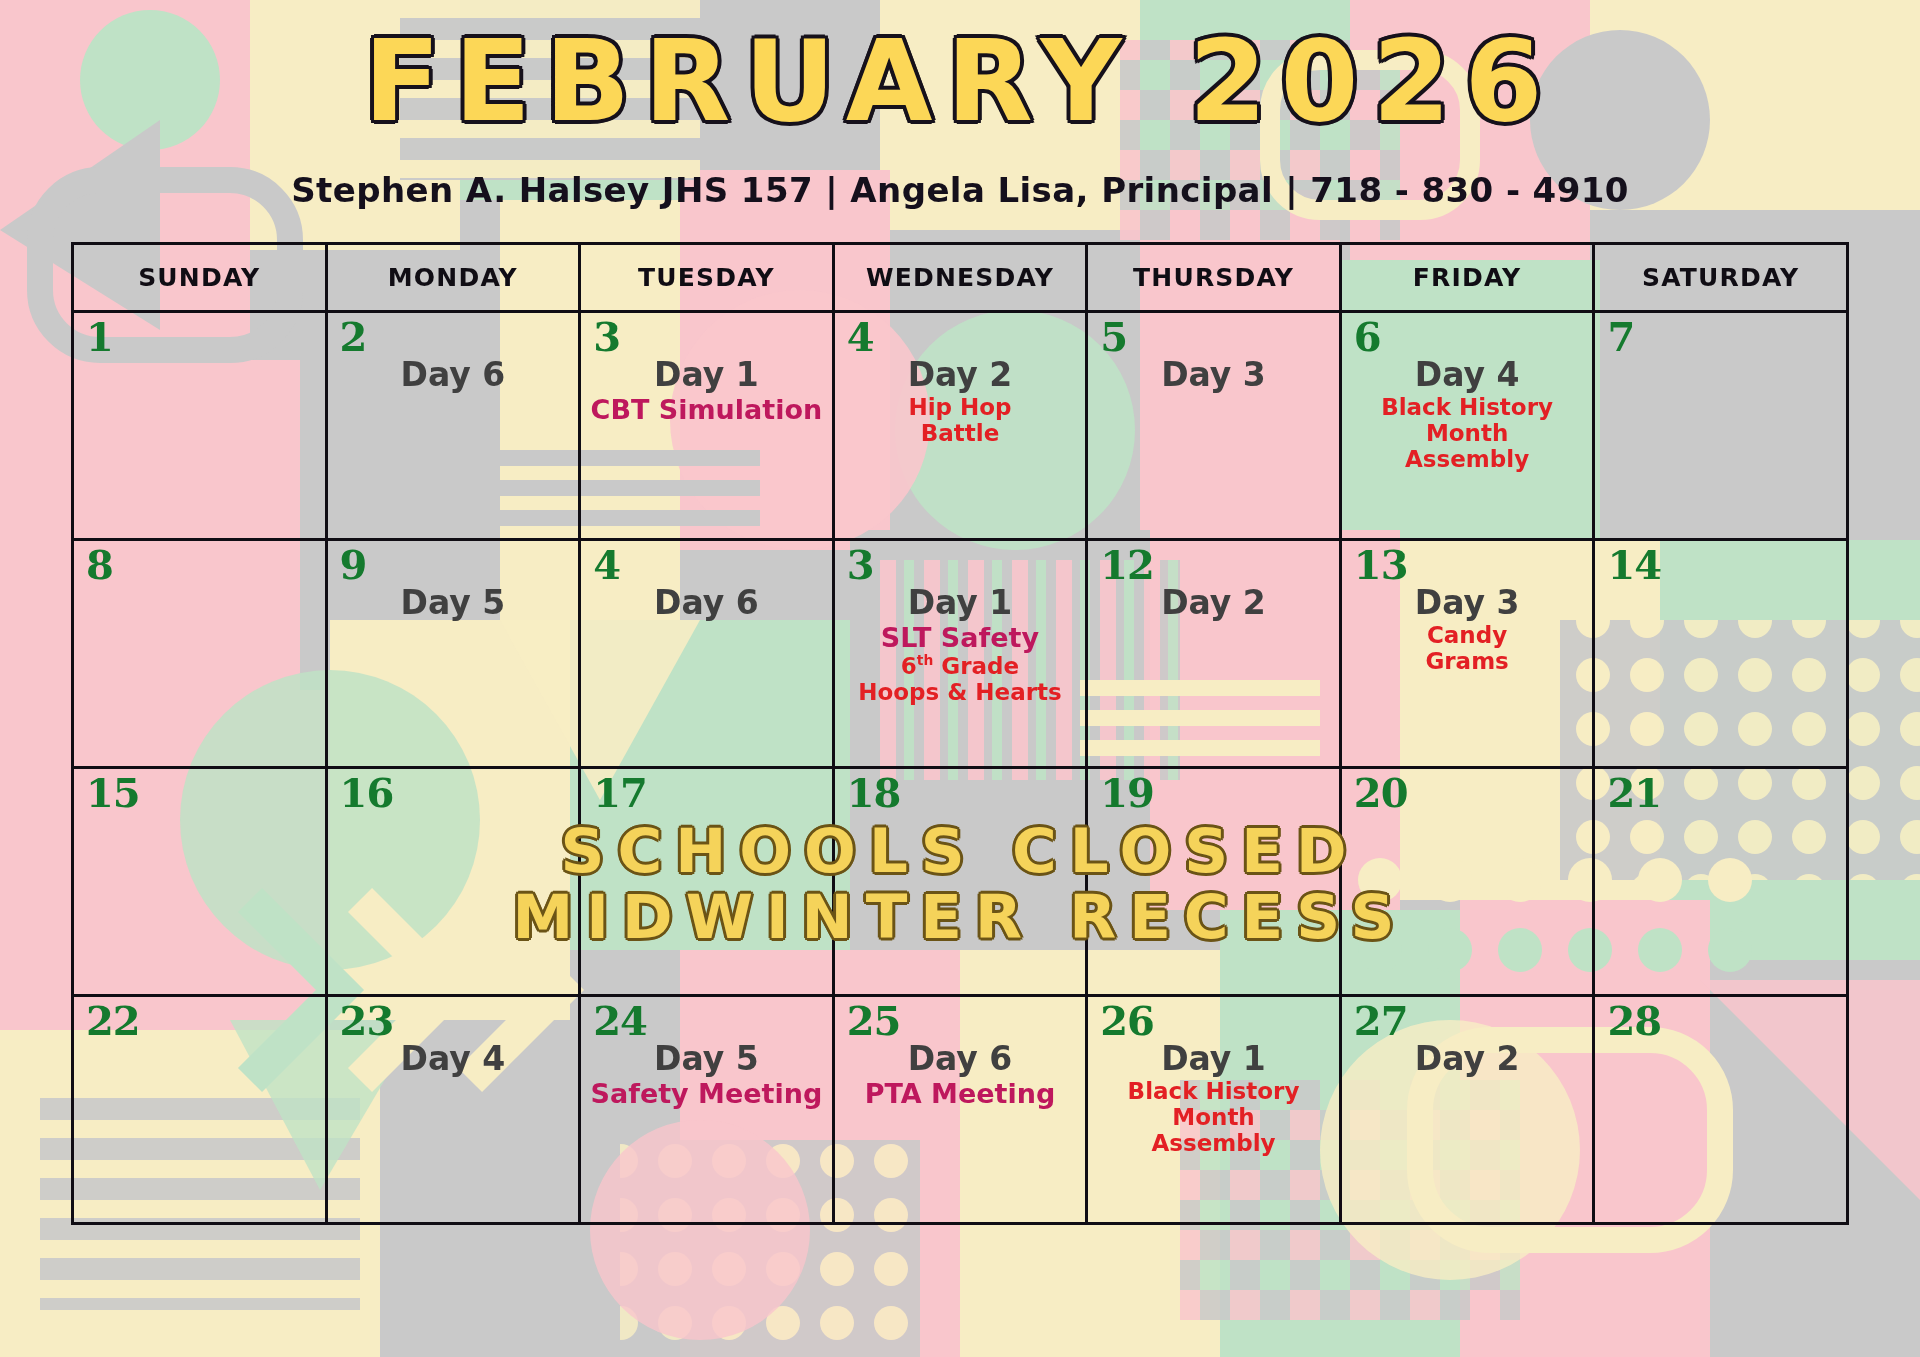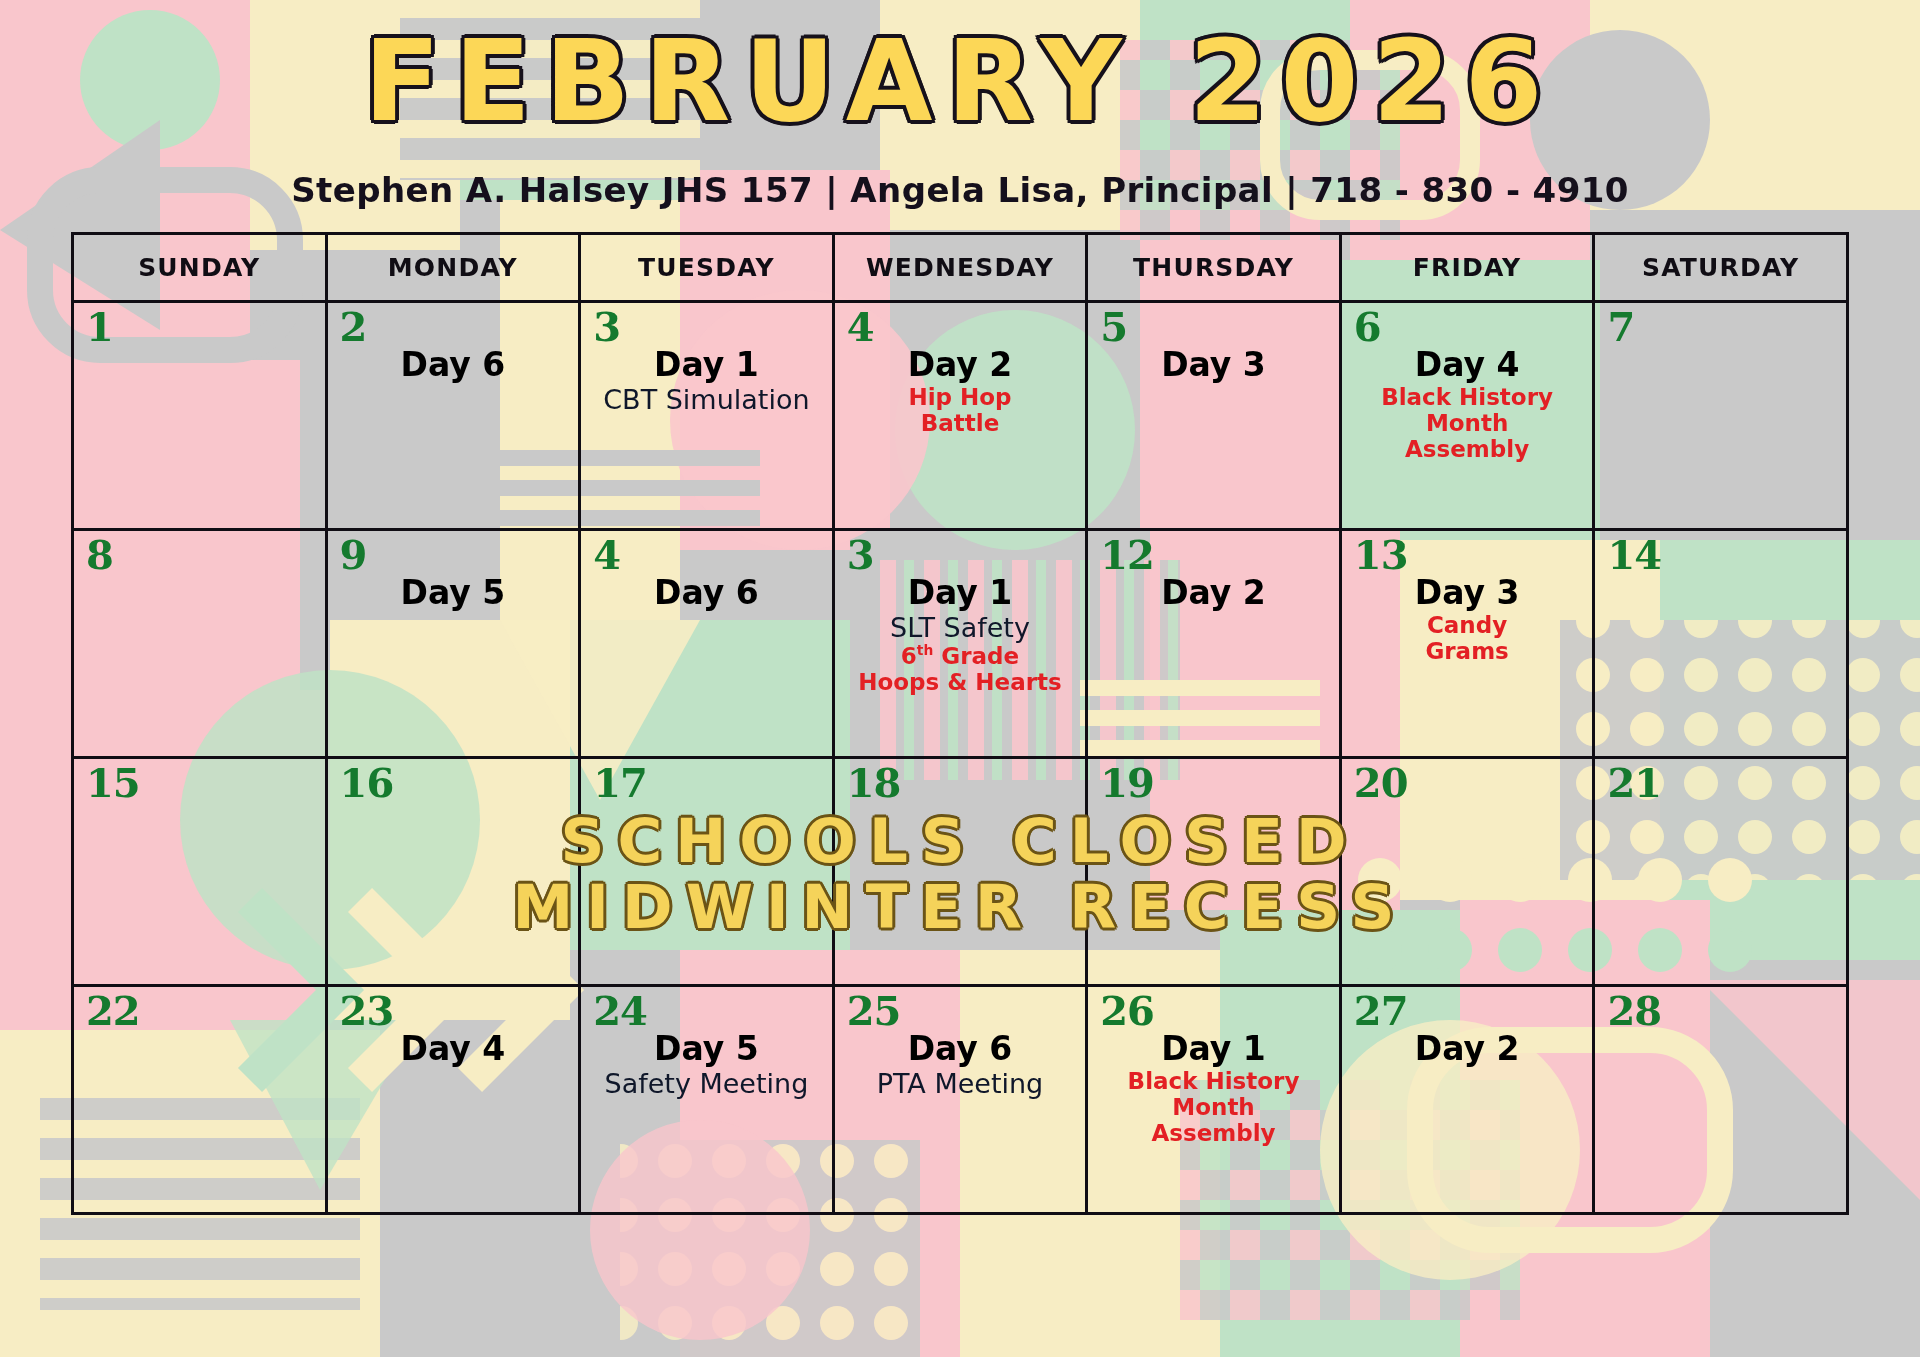--- a/index.html
+++ b/index.html
@@ -57,21 +57,21 @@
     font-size: 34px;
     letter-spacing: 0.4px;
     color: #15101c;
     margin-top: 32px;
     white-space: nowrap;
   }
 
   
   .cal-wrap {
     position: relative;
-    margin: 22px auto 0;
+    margin: 32px auto 0;
     width: 1778px;
   }
   table.cal {
     width: 1778px;
     border-collapse: collapse;
     table-layout: fixed;
   }
   table.cal th, table.cal td {
     border: 3px solid #100d14;
     vertical-align: top;
@@ -104,28 +104,28 @@
   }
   .cellbody {
     padding: 44px 8px 6px 8px;
     text-align: center;
   }
   .cycle {
     font-family: "DejaVu Sans", sans-serif;
     font-weight: 700;
     font-size: 33px;
     line-height: 1.1;
-    color: #000000;
+    color: #404040;
   }
   .evt-black {
     font-family: "DejaVu Sans", sans-serif;
-    font-weight: 400;
+    font-weight: 700;
     font-size: 27px;
     line-height: 1.12;
-    color: #0f172a;
+    color: #be185d;
     margin-top: 1px;
   }
   .evt-red {
     font-family: "DejaVu Sans", sans-serif;
     font-weight: 700;
     font-size: 23px;
     line-height: 1.1;
     color: #e32024;
     margin-top: 1px;
   }

